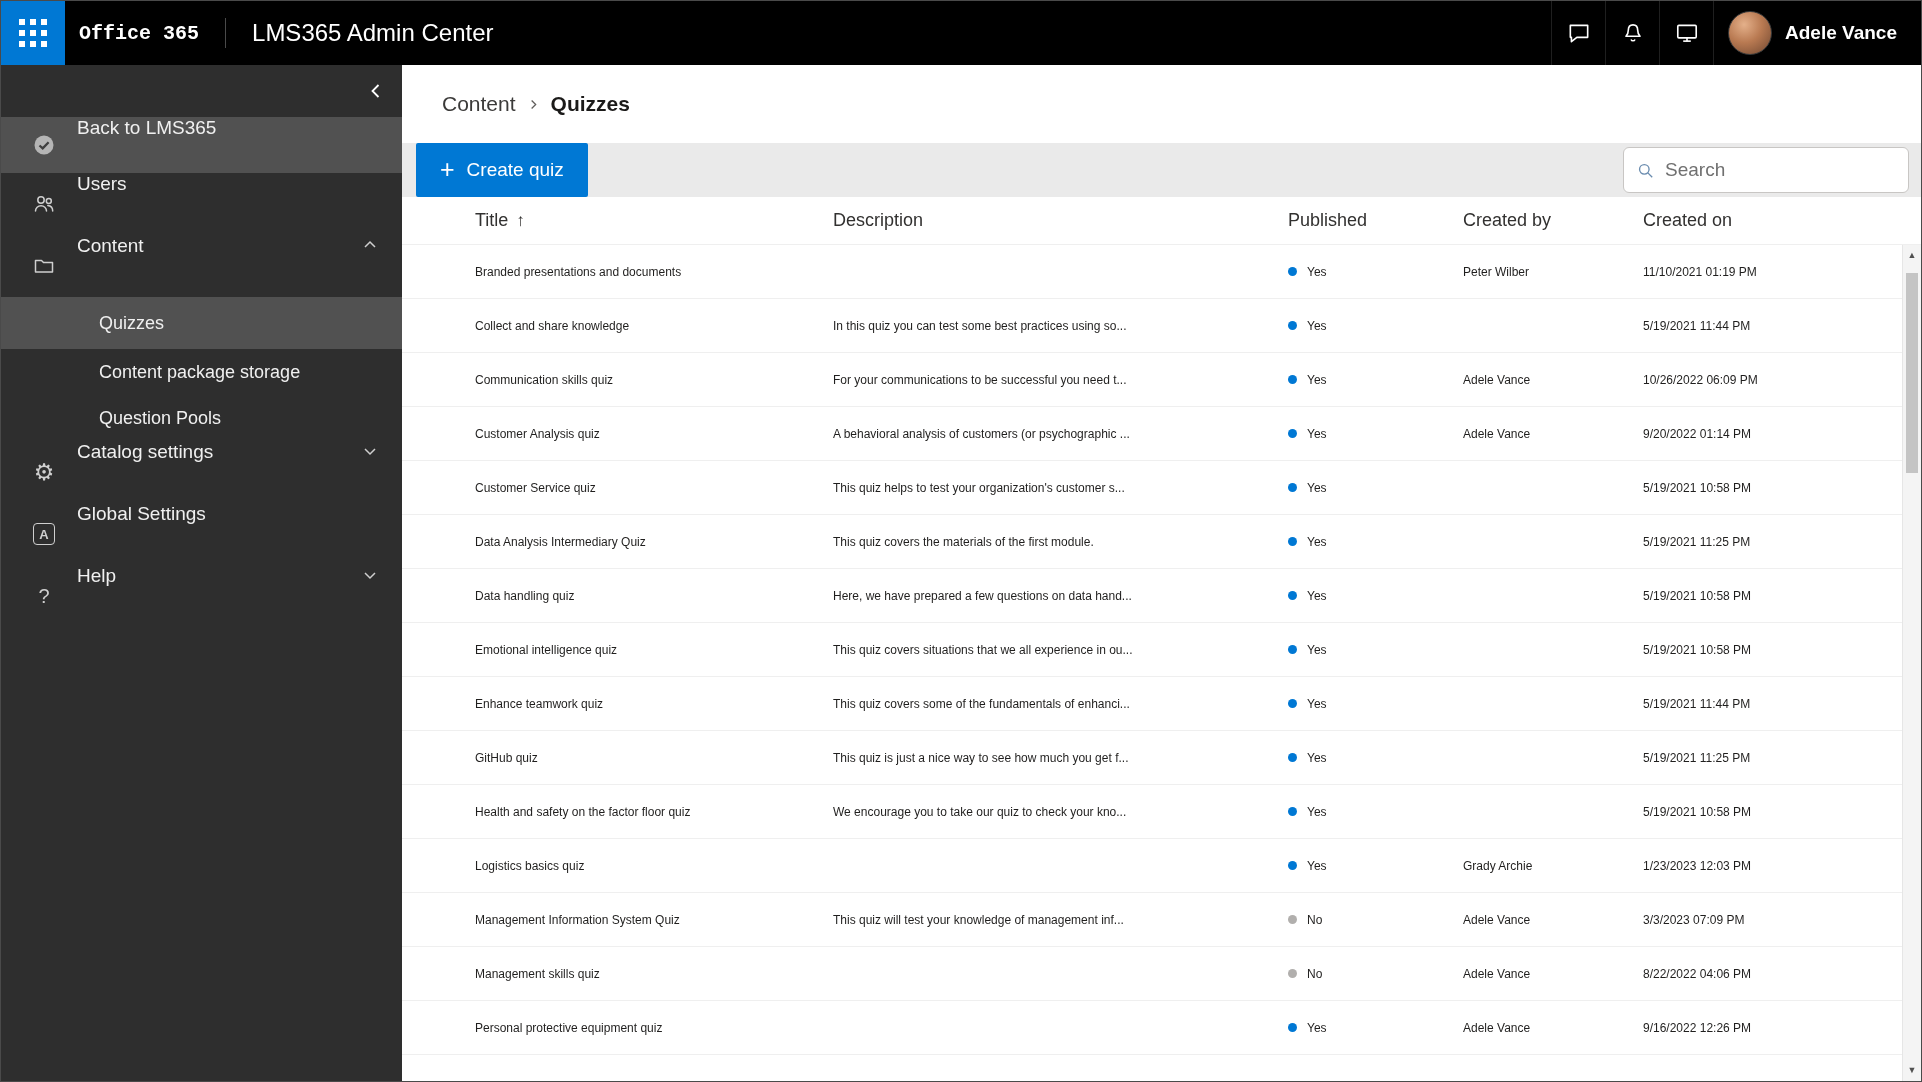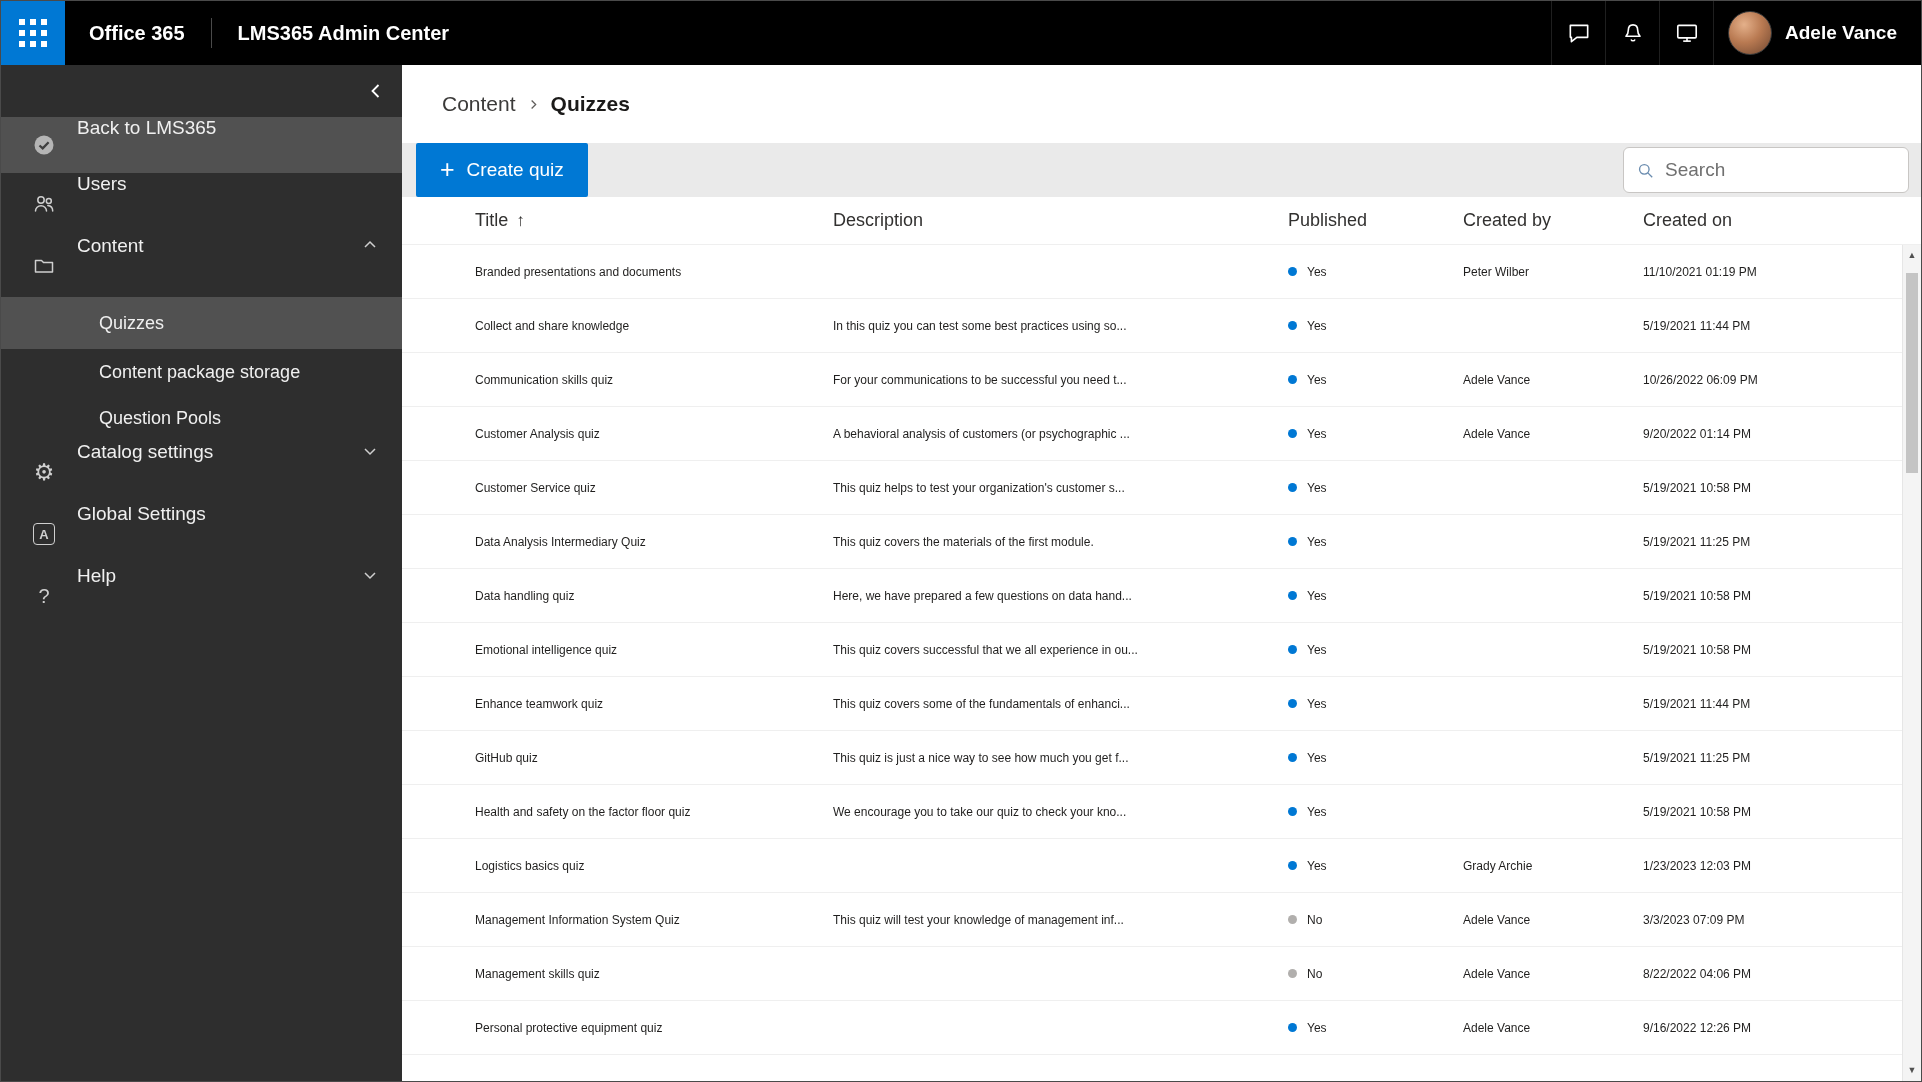--- a/index.html
+++ b/index.html
@@ -5,23 +5,23 @@
   * { margin:0; padding:0; box-sizing:border-box; }
   html,body { width:1922px; height:1082px; }
   body { font-family:"Liberation Sans", sans-serif; background:#fff; overflow:hidden; }
   .page { width:1922px; height:1082px; border:1px solid #4a4a4a; display:flex; flex-direction:column; overflow:hidden; background:#fff; }
 
   
   .topbar { height:64px; background:var(--topbar-bg,#000); display:flex; align-items:center; color:#fff; flex-shrink:0; }
   .waffle-btn { width:64px; height:64px; background:var(--accent,#0078d4); border:none; display:flex; align-items:center; justify-content:center; cursor:pointer; flex-shrink:0; }
   .waffle-grid { display:grid; grid-template-columns:repeat(3,6px); grid-gap:5px; }
   .waffle-grid i { width:6px; height:6px; background:#fff; display:block; }
-  .brand { font-size:20px; font-weight:700; margin-left:24px; cursor:pointer; white-space:nowrap; }
+  .brand { font-size:20px; font-weight:700; margin-left:14px; cursor:pointer; white-space:nowrap;font-family:Liberation Mono, monospace; }
   .topbar-divider { width:1px; height:30px; background:#4a4a4a; margin:0 26px; }
-  .app-title { font-size:20px; font-weight:700; white-space:nowrap; }
+  .app-title { font-size:24px; font-weight:400; white-space:nowrap; }
   .topbar-right { margin-left:auto; display:flex; align-items:center; height:100%; }
   .tb-icon-btn { width:54px; height:64px; background:transparent; border:none; border-left:1px solid #1f1f1f; color:#fff; display:flex; align-items:center; justify-content:center; cursor:pointer; }
   .tb-icon-btn svg { width:26px; height:26px; stroke:#fff; fill:none; stroke-width:1.5; }
   .account { display:flex; align-items:center; height:100%; padding:0 24px 0 14px; cursor:pointer; border-left:1px solid #1f1f1f; }
   .avatar { width:44px; height:44px; border-radius:50%; background:radial-gradient(circle at 36% 30%, #e4b08a 0%, #b97a52 45%, #6e4630 100%); border:1px solid #3a3a3a; flex-shrink:0; }
   .user-name { font-size:19px; font-weight:700; margin-left:13px; white-space:nowrap; }
 
   
   .body-wrap { flex:1; display:flex; min-height:0; }
 
@@ -337,21 +337,21 @@
     <div class="cell pub">
       <span class="dot dot-yes"></span>
       <span>Yes</span>
     </div>
     <div class="cell"></div>
     <div class="cell">5/19/2021 10:58 PM</div>
   </div>
 
   <div class="row grid-cols">
     <div class="cell">Emotional intelligence quiz</div>
-    <div class="cell">This quiz covers successful that we all experience in ou...</div>
+    <div class="cell">This quiz covers situations that we all experience in ou...</div>
     <div class="cell pub">
       <span class="dot dot-yes"></span>
       <span>Yes</span>
     </div>
     <div class="cell"></div>
     <div class="cell">5/19/2021 10:58 PM</div>
   </div>
 
   <div class="row grid-cols">
     <div class="cell">Enhance teamwork quiz</div>

